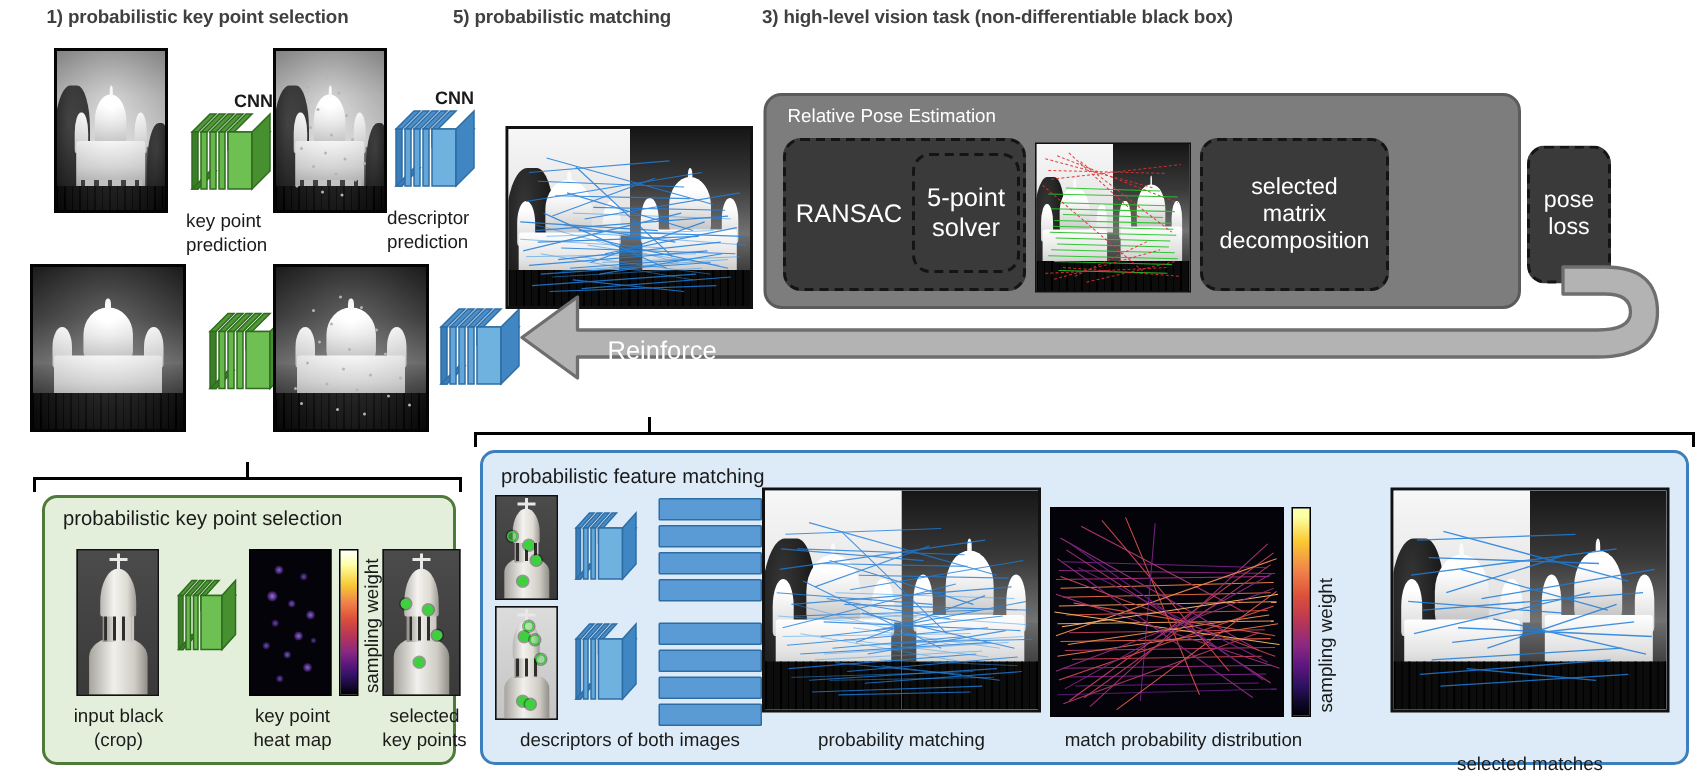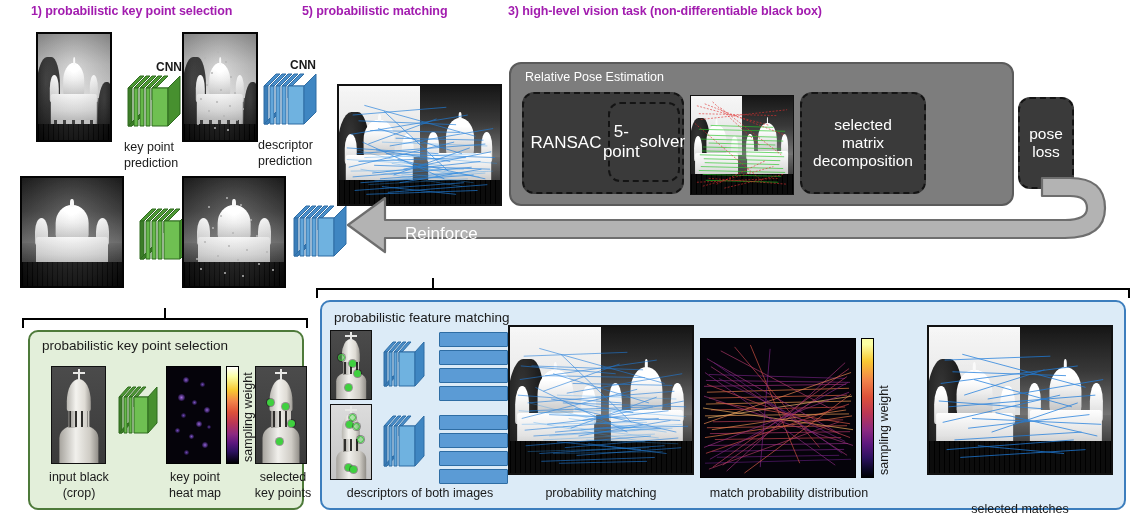--- a/index.html
+++ b/index.html
@@ -1,21 +1,21 @@
 <!DOCTYPE html>
 <html><head>
 <meta charset="utf-8">
 <style>
   html,body{margin:0;padding:0;background:#ffffff;}
   body{width:1133px;height:519px;position:relative;overflow:hidden;
        font-family:"Liberation Sans","DejaVu Sans",sans-serif;color:#1a1a1a;}
   .abs{position:absolute;}
 
   
-  .stage-title{font-size:12.5px;font-weight:bold;color:#a21caf;white-space:nowrap;letter-spacing:-0.1px;}
+  .stage-title{font-size:12.5px;font-weight:bold;color:#404040;white-space:nowrap;letter-spacing:-0.1px;}
 
   
   .photo{position:absolute;overflow:hidden;background:#2a2a2a;border:2px solid #111;box-sizing:border-box;}
 
   .sky{position:absolute;left:0;right:0;top:0;height:62%;
        background:linear-gradient(180deg,#8f9398 0%,#b9bdc1 45%,#d6d8da 100%);}
   .sky.dark{background:linear-gradient(180deg,#1d2226 0%,#3c4247 50%,#717a80 100%);}
   .sky.bright{background:linear-gradient(180deg,#e9eaec 0%,#d2d5d8 100%);}
   .ground{position:absolute;left:0;right:0;bottom:0;height:40%;
           background:linear-gradient(180deg,#6d6f6e 0%,#3a3c3b 60%,#1b1c1c 100%);}
@@ -384,21 +384,21 @@
   </svg>
 </div>
 
 <div class="rpe" style="left:509px;top:62px;width:505px;height:144px;">
   <div class="rpe-title">Relative Pose Estimation</div>
 </div>
 
 <div class="dbox" style="left:522px;top:92px;width:162px;height:102px;">
   <span style="margin-right:74px;">RANSAC</span>
 </div>
-<div class="dbox" style="left:608px;top:102px;width:72px;height:80px;flex-direction:row;">
+<div class="dbox" style="left:608px;top:102px;width:72px;height:80px;flex-direction:column;">
   <span>5-point</span>
   <span>solver</span>
 </div>
 
 <div class="matchimg" style="left:690px;top:95px;width:104px;height:100px;border-width:1px;">
   <div class="half l">
     <div style="position:absolute;inset:0;" class="greyfilter">
       <div class="sky bright"></div>
         <div class="ground"></div>
       <div class="trees l" style="width:40%"></div>

